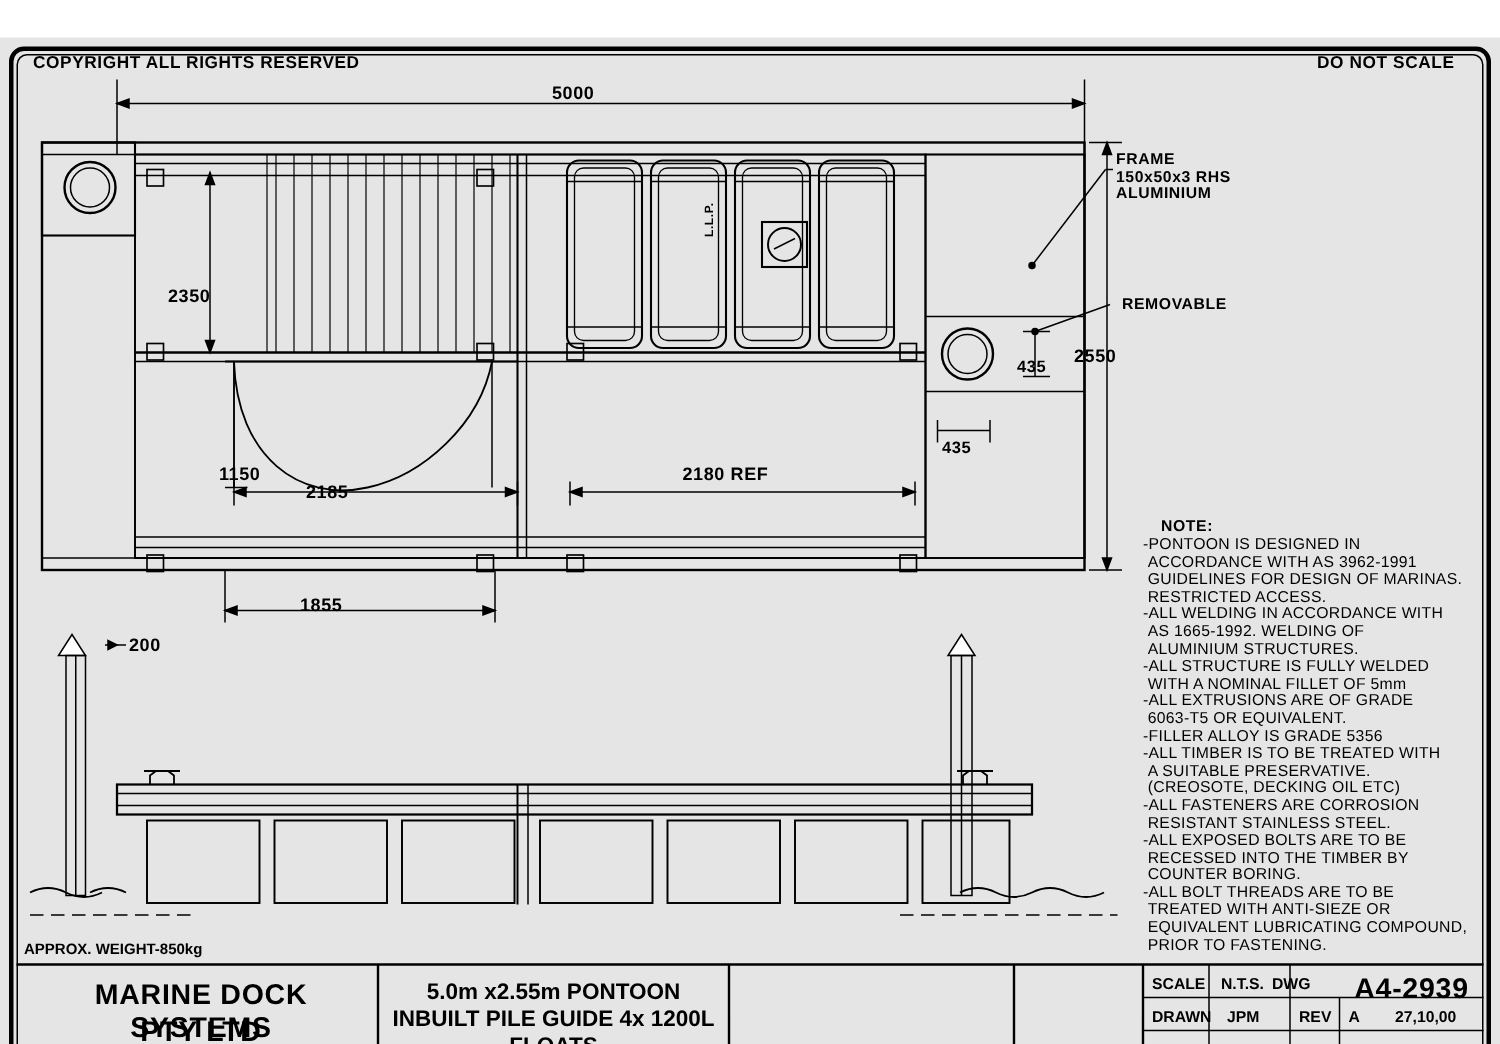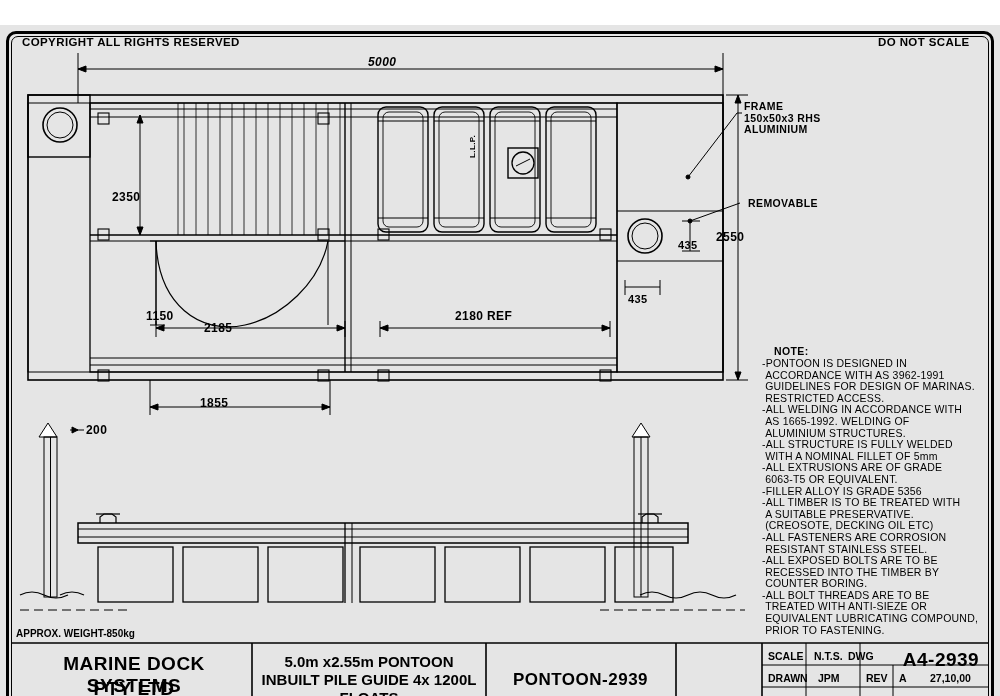--- a/index.html
+++ b/index.html
@@ -202,21 +202,21 @@
       <path d="M640 570 q12 -6 24 0 t24 0 t24 0 t24 0" stroke-width="1.2"></path>
       <line x1="20" y1="585" x2="130" y2="585" stroke-dasharray="9 5"></line>
       <line x1="600" y1="585" x2="745" y2="585" stroke-dasharray="9 5"></line>
 
       <line x1="70" y1="405" x2="84" y2="405"></line>
       <path d="M78 405 l-6 -3 l0 6 z" fill="#000"></path>
 
     </g>
   </svg>
 
-  <div class="txt bold" style="left:368px;top:30px;font-size:12px;font-style:italic;">5000</div>
+  <div class="txt bold" style="left:368px;top:30px;font-size:12px;">5000</div>
   <div class="txt bold" style="left:716px;top:205px;font-size:12px;">2550</div>
   <div class="txt bold" style="left:112px;top:165px;font-size:12px;">2350</div>
   <div class="txt bold" style="left:146px;top:284px;font-size:12px;">1150</div>
   <div class="txt bold" style="left:204px;top:296px;font-size:12px;">2185</div>
   <div class="txt bold" style="left:455px;top:284px;font-size:12px;">2180 REF</div>
   <div class="txt bold" style="left:200px;top:371px;font-size:12px;">1855</div>
   <div class="txt bold" style="left:678px;top:214px;font-size:11px;">435</div>
   <div class="txt bold" style="left:628px;top:268px;font-size:11px;">435</div>
   <div class="txt bold" style="left:86px;top:398px;font-size:12px;">200</div>
   <div class="txt bold" style="left:468px;top:133px;font-size:8px;transform:rotate(-90deg);transform-origin:left top;">L.L.P.</div>
@@ -270,21 +270,20 @@
       <line x1="893" y1="640" x2="893" y2="685"></line>
       <line x1="860" y1="618" x2="860" y2="640"></line>
     </g>
   </svg>
 
   <div class="company">MARINE DOCK SYSTEMS</div>
   <div class="company2">PTY LTD</div>
   <div class="desc">5.0m x2.55m PONTOON
 INBUILT PILE GUIDE
 4x 1200L FLOATS</div>
-  <div class="partno">PONTOON-2939</div>
 
   <div class="cell" style="left:768px;top:625px;">SCALE</div>
   <div class="cell" style="left:814px;top:625px;">N.T.S.</div>
   <div class="cell" style="left:848px;top:625px;">DWG</div>
 
   <div class="cell" style="left:768px;top:647px;">DRAWN</div>
   <div class="cell" style="left:818px;top:647px;">JPM</div>
   <div class="cell" style="left:866px;top:647px;">REV</div>
   <div class="cell" style="left:899px;top:647px;">A</div>
   <div class="cell" style="left:930px;top:647px;">27,10,00</div>

